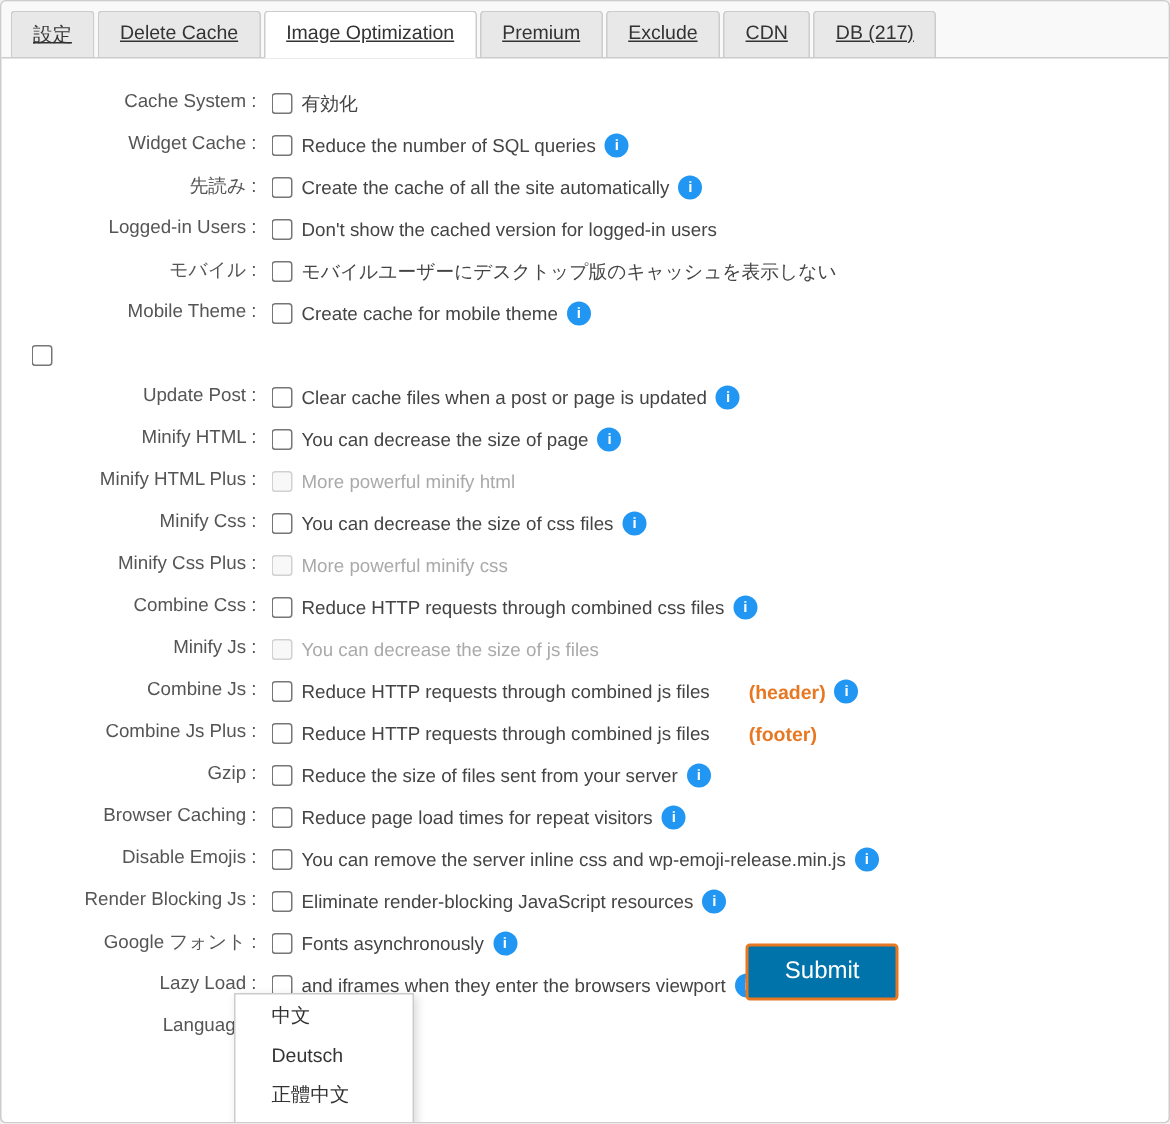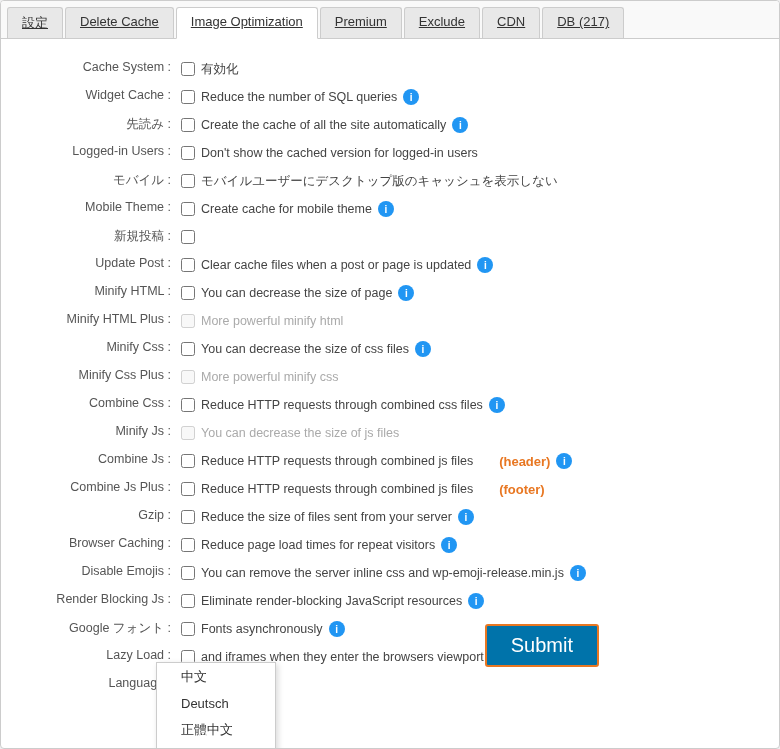--- a/index.html
+++ b/index.html
@@ -119,21 +119,21 @@
       left: 6px;
       color: #333;
     }
 
     
     .submit-btn {
       background: #0073aa;
       color: #fff;
       border: none;
       padding: 8px 24px;
-      font-size: 20px;
+      font-size: 16px;
       border-radius: 3px;
       cursor: pointer;
       border: 2px solid #e87722;
     }
 
     select.lang-select {
       font-size: 13px;
       padding: 3px 6px;
       border: 1px solid #ccc;
     }
@@ -193,21 +193,20 @@
       </div>
       <div class="setting-row">
         <div class="setting-label">Mobile Theme :</div>
         <div class="setting-control">
           <input type="checkbox" style="">
           <span class="setting-text">Create cache for mobile theme</span>
           <span class="info-icon">i</span>
         </div>
       </div>
       <div class="setting-row">
-        <div class="setting-label">新規投稿 :</div>
         <div class="setting-control">
           <input type="checkbox" style="">
         </div>
       </div>
       <div class="setting-row">
         <div class="setting-label">Update Post :</div>
         <div class="setting-control">
           <input type="checkbox" style="">
           <span class="setting-text">Clear cache files when a post or page is updated</span>
           <span class="info-icon">i</span>

